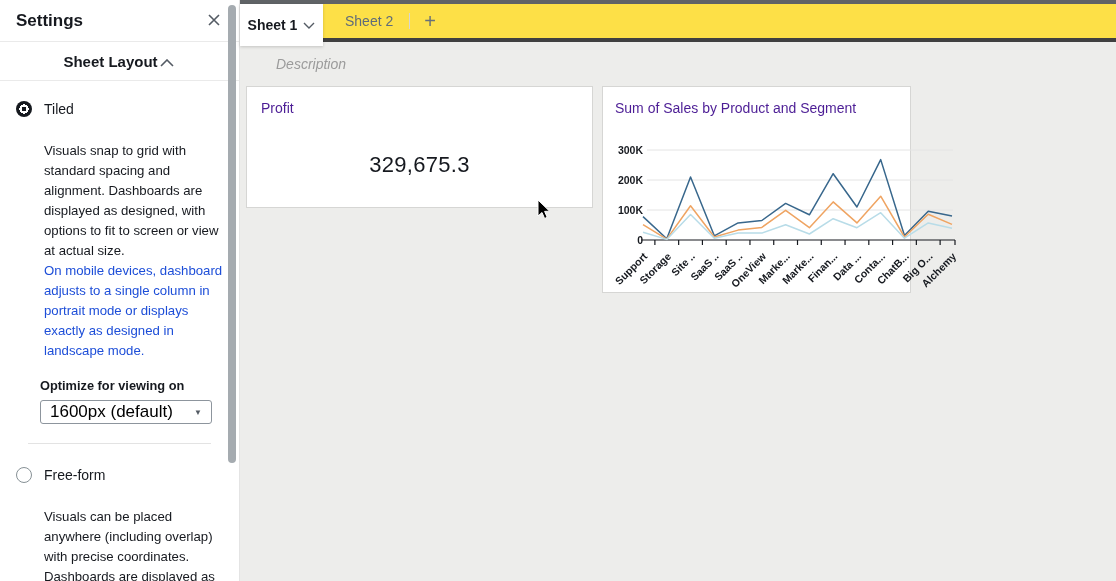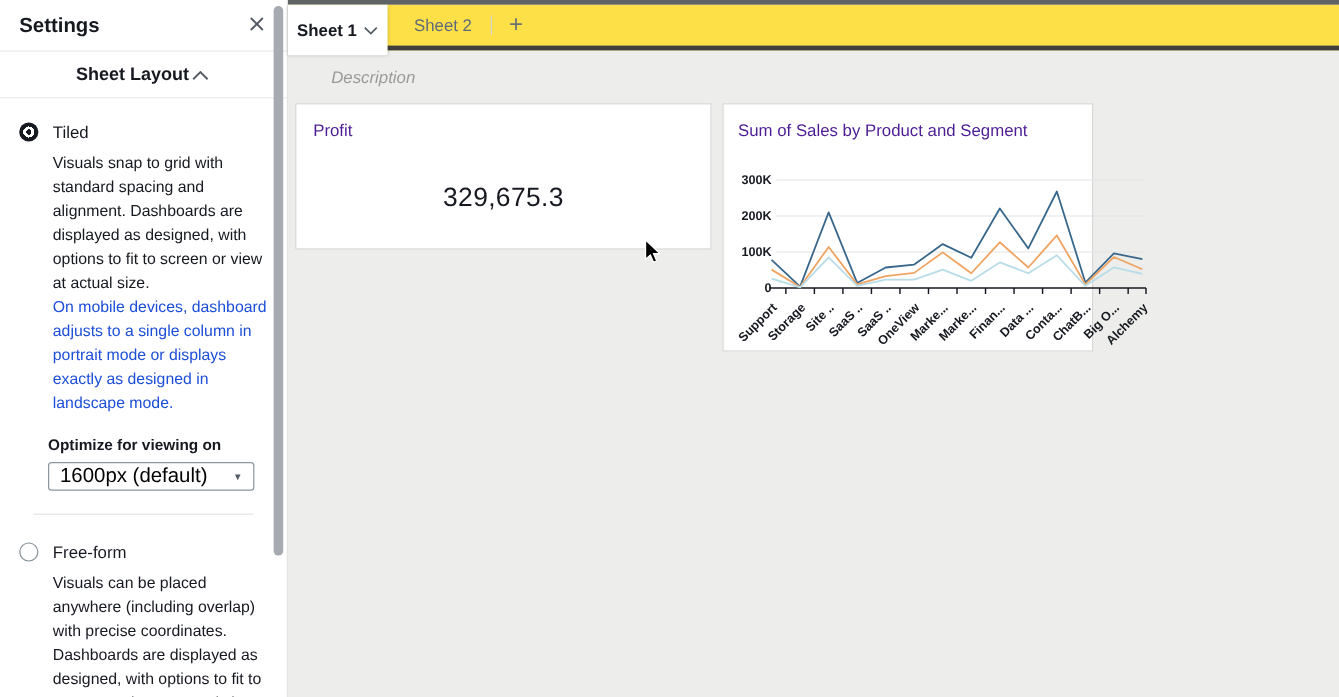--- a/index.html
+++ b/index.html
@@ -19,21 +19,21 @@
     padding:10px 16px 9px 16px; border-bottom:1px solid #eaeaea; }
   .section-title { font-size:15px; font-weight:700; color:#16191f; }
   .panel-body { padding:20px 16px 0 16px; }
 
   .radio-row { display:flex; align-items:center; gap:12px; }
   .radio-dot { width:16px; height:16px; border-radius:50%; flex:0 0 16px;
     border:1px solid #879196; background:#fff; cursor:pointer; }
   .radio-dot.on { border:none;
     background:radial-gradient(circle at 50% 50%, #16191f 0 2.2px, #ffffff 2.2px 4.6px, #16191f 4.6px 100%); }
   .radio-label { font-size:14px; color:#16191f; cursor:pointer; }
-  .option-text { margin:8px 0 0 28px; font-size:13.2px; line-height:20px; color:#16191f; }
+  .option-text { margin:24px 0 0 28px; font-size:13.2px; line-height:20px; color:#16191f; }
   .option-note { margin:0 0 0 28px; font-size:13.2px; line-height:20px; color:#1d4ed8; }
 
   .optimize { margin:17px 0 0 24px; }
   .optimize-label { font-size:12.8px; font-weight:700; color:#16191f; }
   .select { margin-top:7px; width:172px; height:24px; border:1px solid #8d959d;
     border-radius:3px; background:#fff; display:flex; align-items:center;
     justify-content:space-between; padding:0 9px; cursor:pointer; }
   .select-value { font-size:17px; color:#000000; }
   .caret { font-size:8px; color:#545b64; }
 

